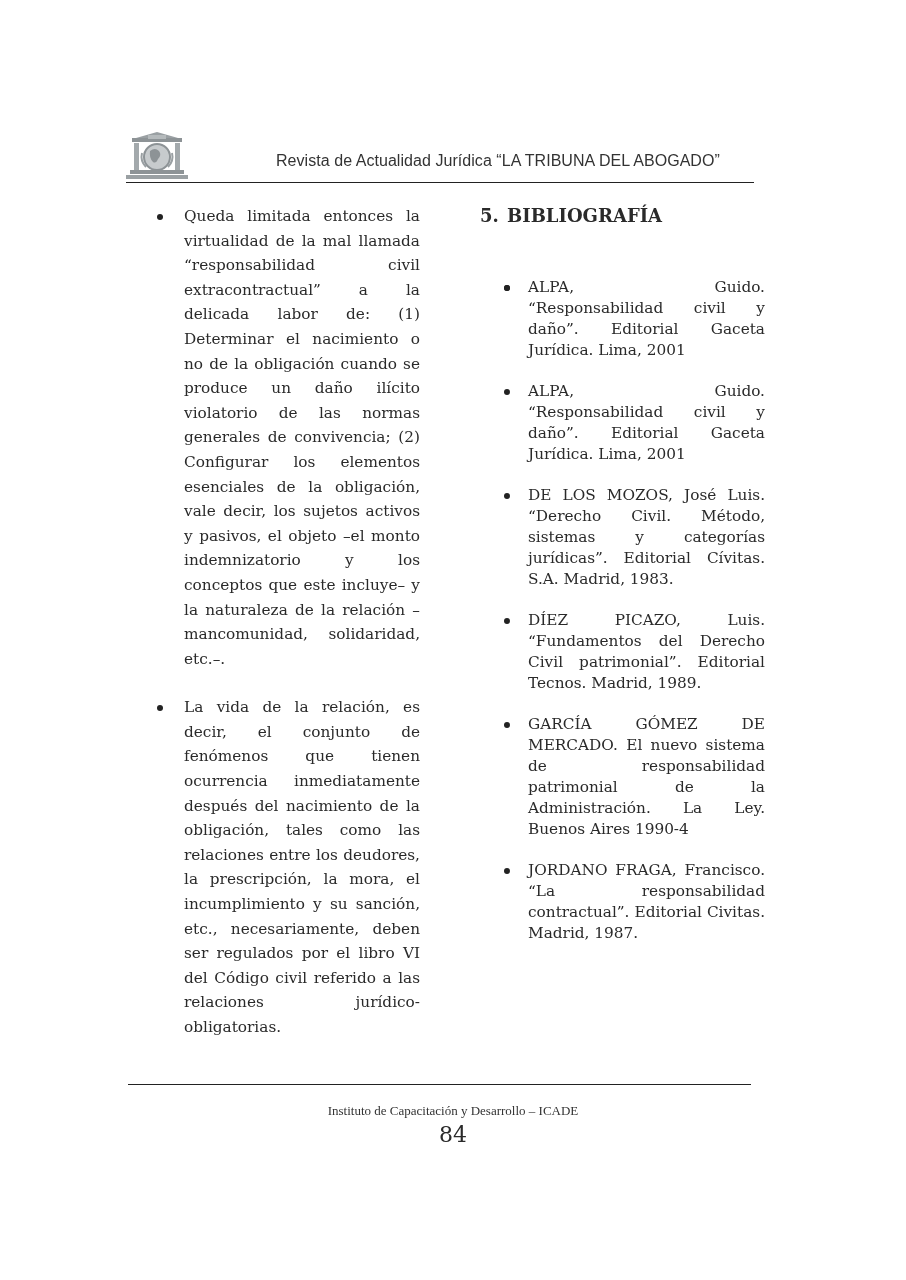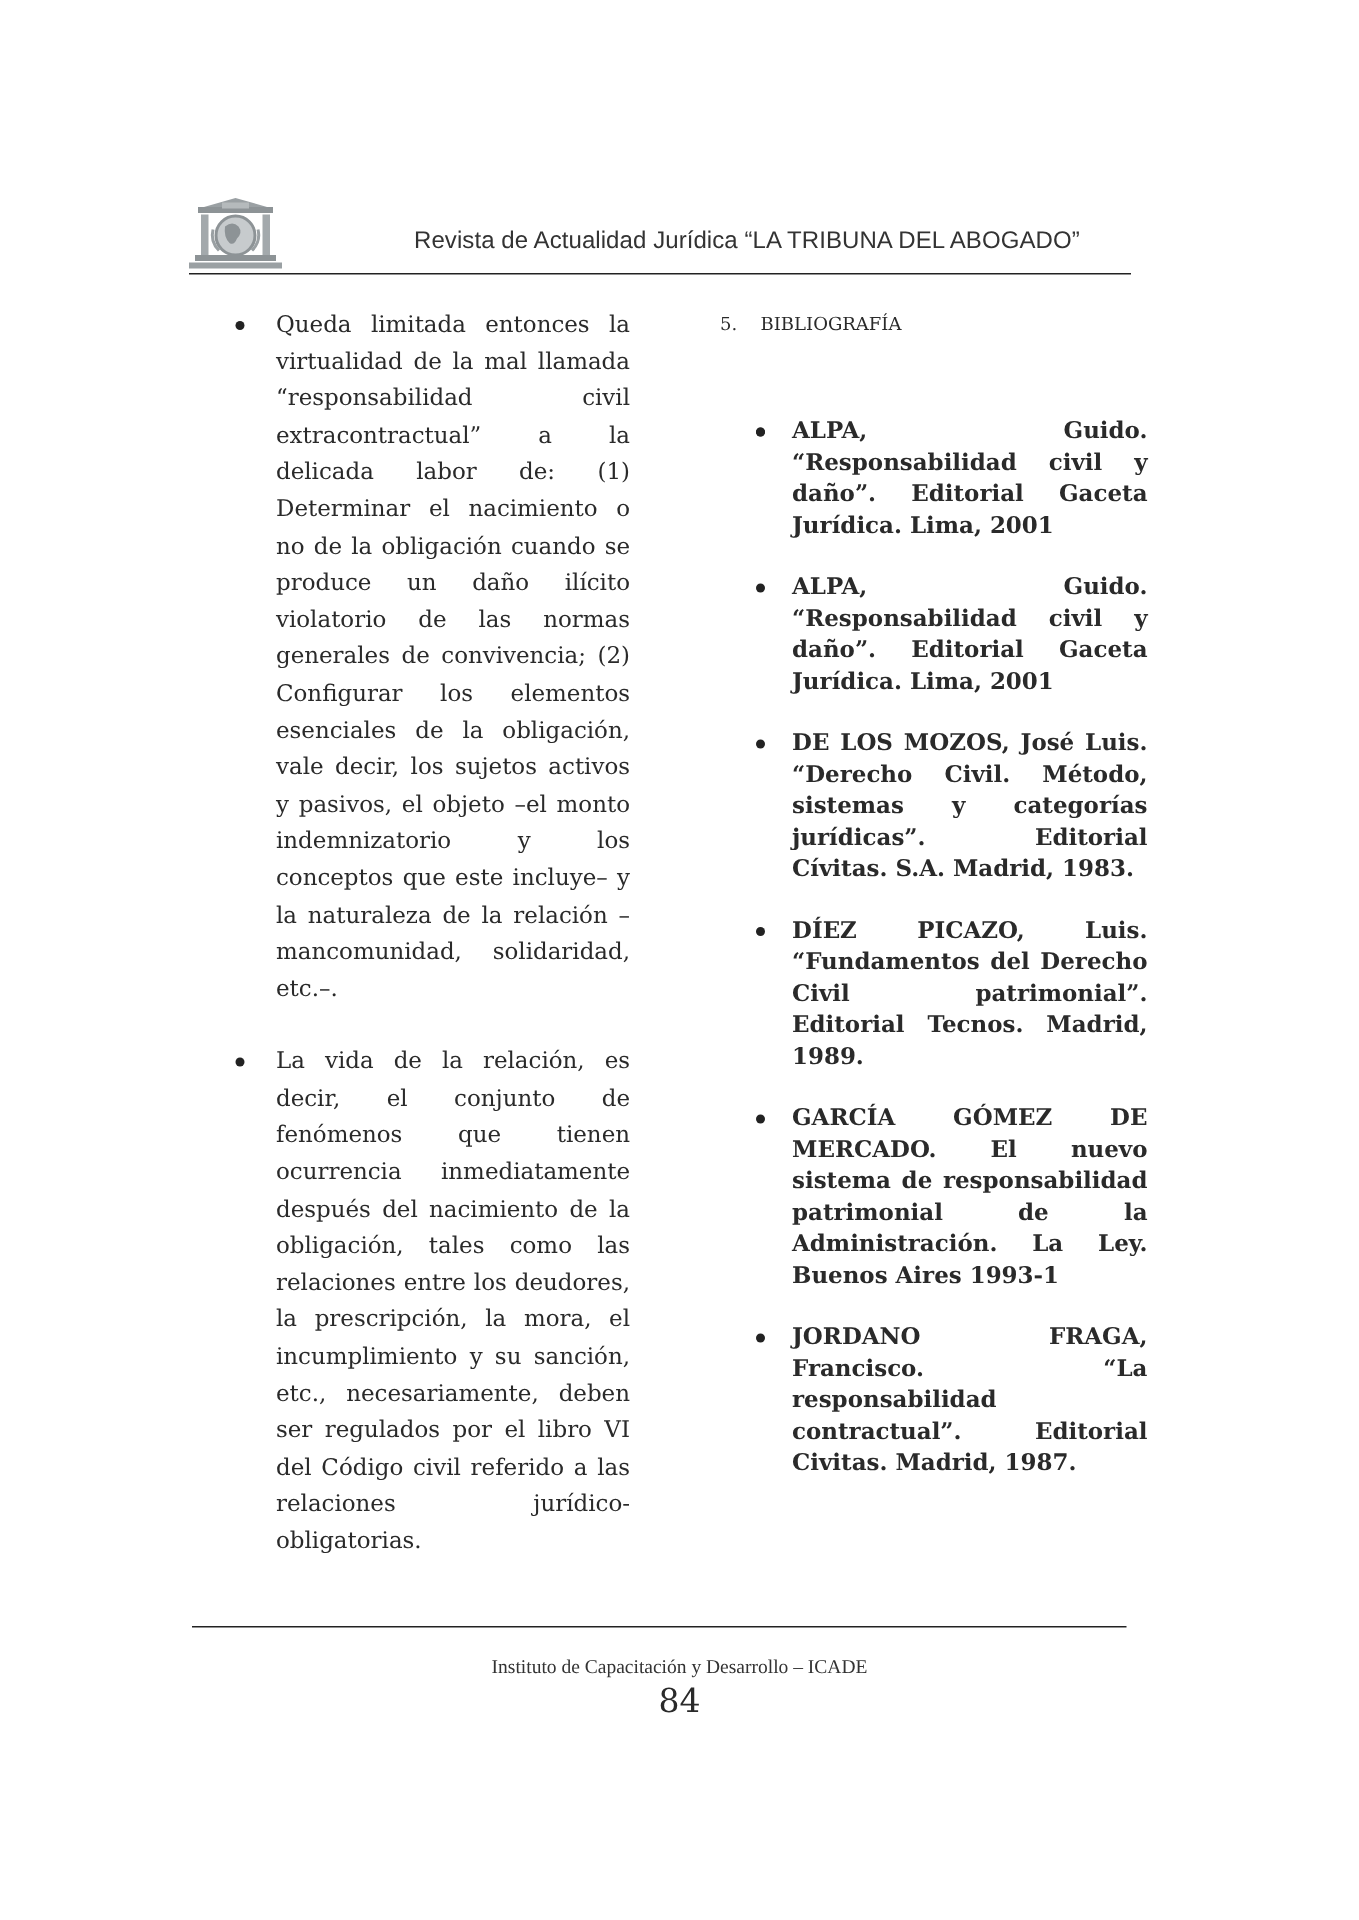--- a/index.html
+++ b/index.html
@@ -20,27 +20,27 @@
     .col-left { left: 152px; top: 204px; width: 268px; }
     .col-right { left: 480px; top: 204px; width: 285px; }
 
     ul.bullets { list-style: none; margin: 0; padding: 0; }
     ul.bullets li { position: relative; padding-left: 32px; text-align: justify; }
     ul.bullets li .bullet {
       position: absolute; left: 5px; top: 10px; width: 6px; height: 6px; border-radius: 50%; background: #222;
     }
     .col-left li + li { margin-top: 24px; }
 
-    .section-heading { font-weight: normal; font-size: 12px; margin: 0 0 20px 0; padding-left: 0; }
+    .section-heading { font-weight: bold; font-size: 18px; margin: 0 0 20px 0; padding-left: 0; }
     .section-heading .num { display: inline-block; width: 27px; }
 
     .col-right ul.bullets li { padding-left: 48px; line-height: 21px; }
     .col-right ul.bullets li .bullet { left: 24px; top: 8px; }
     .col-right ul.bullets li.b1 { margin-bottom: 48px; }
-    .col-right ul.bullets li + li { margin-top: 20px; font-weight: bold; }
+    .col-right ul.bullets li + li { margin-top: 20px; }
     .col-right ul.bullets li.b2 { margin-top: 0; }
 
     .text { display: block; }
 
     
     .footer-rule { position: absolute; left: 128px; top: 1084px; width: 623px; height: 1px; background: #222; }
     .footer-inst {
       position: absolute; left: 0; width: 906px; top: 1103px; text-align: center;
       font-family: "Liberation Serif", serif; font-size: 13px; color: #333;
     }
@@ -104,21 +104,21 @@
       <li>
         <span class="bullet"></span>
         <span class="text">DE LOS MOZOS, José Luis. “Derecho Civil. Método, sistemas y categorías jurídicas”. Editorial Cívitas. S.A. Madrid, 1983.</span>
       </li>
       <li>
         <span class="bullet"></span>
         <span class="text">DÍEZ PICAZO, Luis. “Fundamentos del Derecho Civil patrimonial”. Editorial Tecnos. Madrid, 1989.</span>
       </li>
       <li>
         <span class="bullet"></span>
-        <span class="text">GARCÍA GÓMEZ DE MERCADO. El nuevo sistema de responsabilidad patrimonial de la Administración. La Ley. Buenos Aires 1993-1</span>
+        <span class="text">GARCÍA GÓMEZ DE MERCADO. El nuevo sistema de responsabilidad patrimonial de la Administración. La Ley. Buenos Aires 1990-4</span>
       </li>
       <li>
         <span class="bullet"></span>
         <span class="text">JORDANO FRAGA, Francisco. “La responsabilidad contractual”. Editorial Civitas. Madrid, 1987.</span>
       </li>
     </ul>
   </div>
 
   <div class="footer-rule"></div>
   <div class="footer-inst">Instituto de Capacitación y Desarrollo – ICADE</div>

